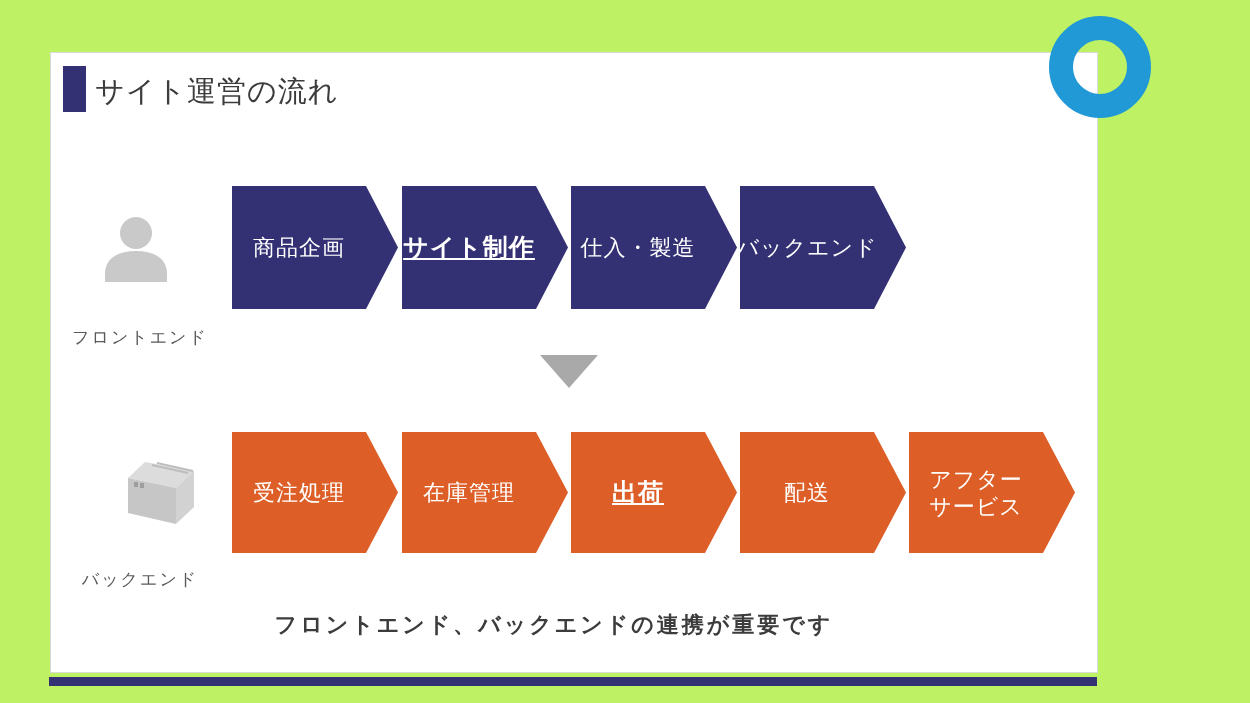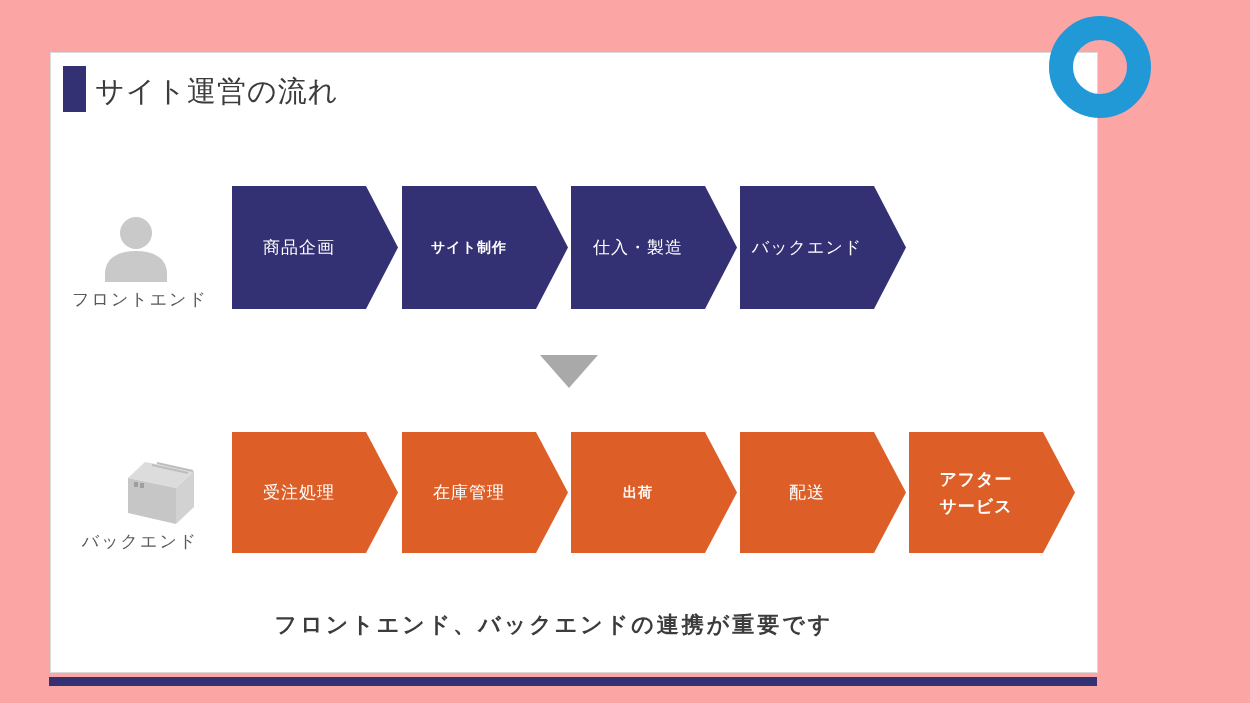--- a/index.html
+++ b/index.html
@@ -1,45 +1,45 @@
 <!DOCTYPE html>
 <html style="--navy: #333073; --orange: #DD5F27; --ring: #2199D6; --triangle: #A9A9A9; --icon-gray: #C9C9C9; --text-dark: #3C3C3C; --label-gray: #595959; --border-gray: #D9D9D9;"><head>
 <meta charset="utf-8">
 <style>
   * { margin:0; padding:0; box-sizing:border-box; }
   html,body { background:#ffffff; }
   body { font-family:"Liberation Sans","DejaVu Sans",sans-serif; }
-  #stage { position:relative; width:1250px; height:703px; background:#fca5a5; overflow:hidden; }
+  #stage { position:relative; width:1250px; height:703px; background:#bef264; overflow:hidden; }
 
   
   .slide-card { position:absolute; left:50px; top:52px; width:1048px; height:621px;
     background:#fff; border:1px solid var(--border-gray); }
 
   
   .title-accent { position:absolute; left:63px; top:66px; width:23px; height:46px; background:var(--navy); }
   .slide-title { position:absolute; left:95px; top:72px; font-size:29px; font-weight:500;
     letter-spacing:1px; color:var(--text-dark); white-space:nowrap; }
 
   
   .ring { position:absolute; left:1049px; top:16px; width:102px; height:102px;
     border:24px solid var(--ring); border-radius:50%; background:transparent; }
 
   
   .lane-icon { position:absolute; }
   .lane-label { position:absolute; left:52px; width:176px; text-align:center;
-    font-size:17px; letter-spacing:2px; color:var(--label-gray); white-space:nowrap; }
+    font-size:17px; letter-spacing:2px; color:var(--label-gray); white-space:nowrap;margin-top:38px; }
 
   
   .chevron { position:absolute; width:166px; display:flex; align-items:center; justify-content:center;
-    padding-right:32px; color:#fff; font-size:17px; letter-spacing:1px; white-space:nowrap;
+    padding-right:32px; color:#fff; font-size:22px; letter-spacing:1px; white-space:nowrap;
     clip-path:polygon(0 0, 134px 0, 100% 50%, 134px 100%, 0 100%); text-align:center; }
   .chevron.navy { background:var(--navy); height:123px; top:186px; }
   .chevron.orange { background:var(--orange); height:121px; top:432px; }
-  .chevron.em { font-size:14px; font-weight:bold; }
-  .chevron .two-line { line-height:27px;font-weight:bold; }
+  .chevron.em { font-size:25px; font-weight:bold;text-decoration:underline; }
+  .chevron .two-line { line-height:27px; }
 
   
   .down-triangle { position:absolute; left:540px; top:355px; width:0; height:0;
     border-left:29px solid transparent; border-right:29px solid transparent;
     border-top:33px solid var(--triangle); }
 
   
   .footer-message { position:absolute; left:50px; top:610px; width:1008px; text-align:center;
     font-size:22px; font-weight:bold; letter-spacing:3px; color:var(--text-dark); }
 

